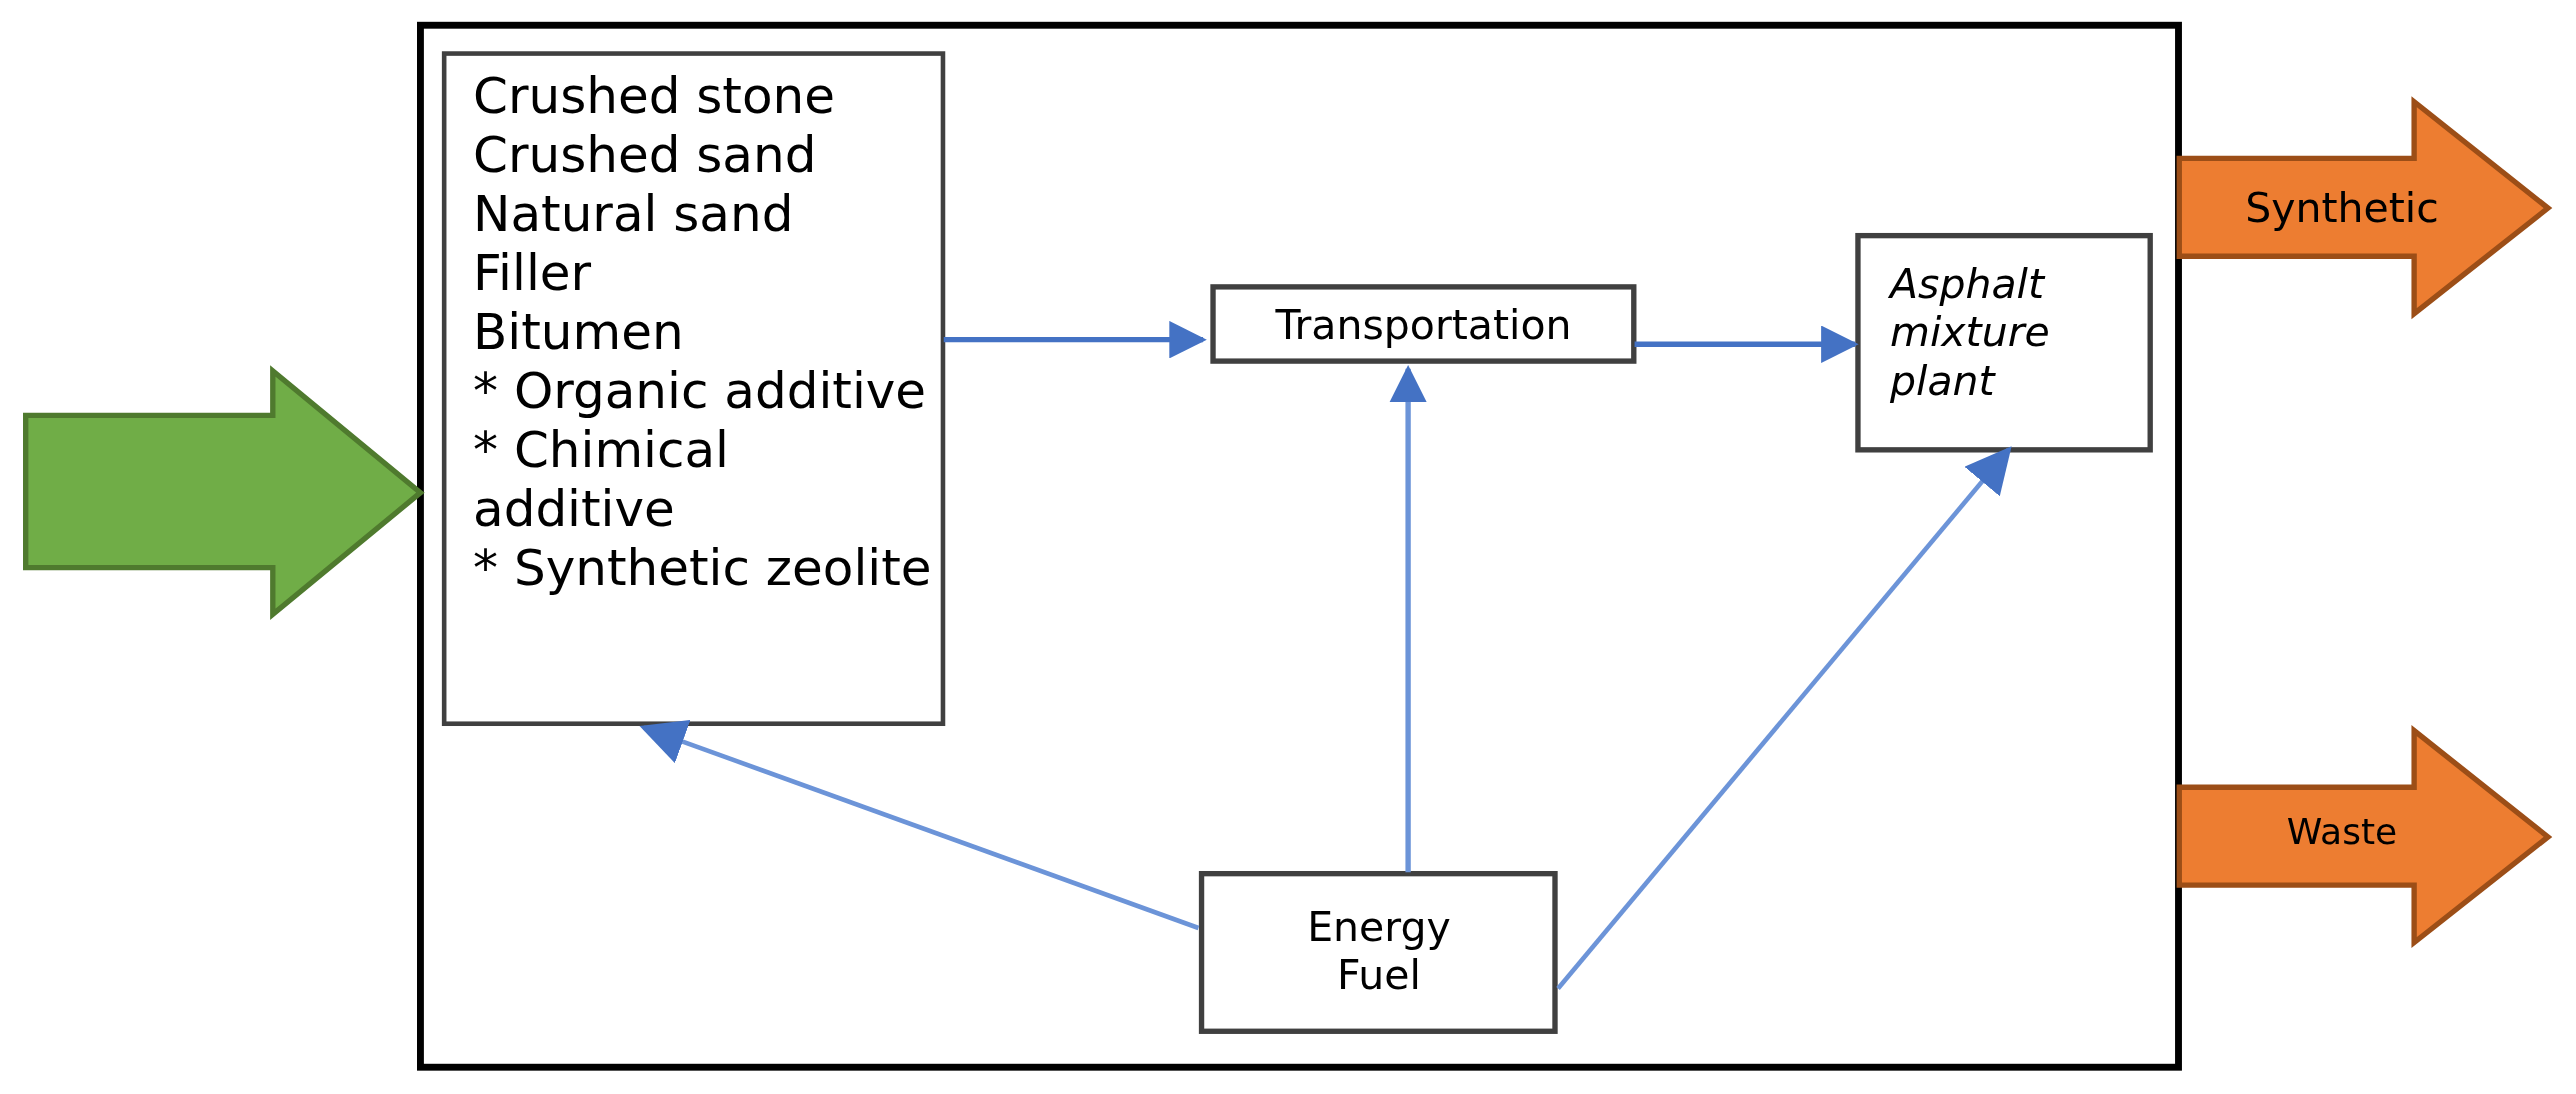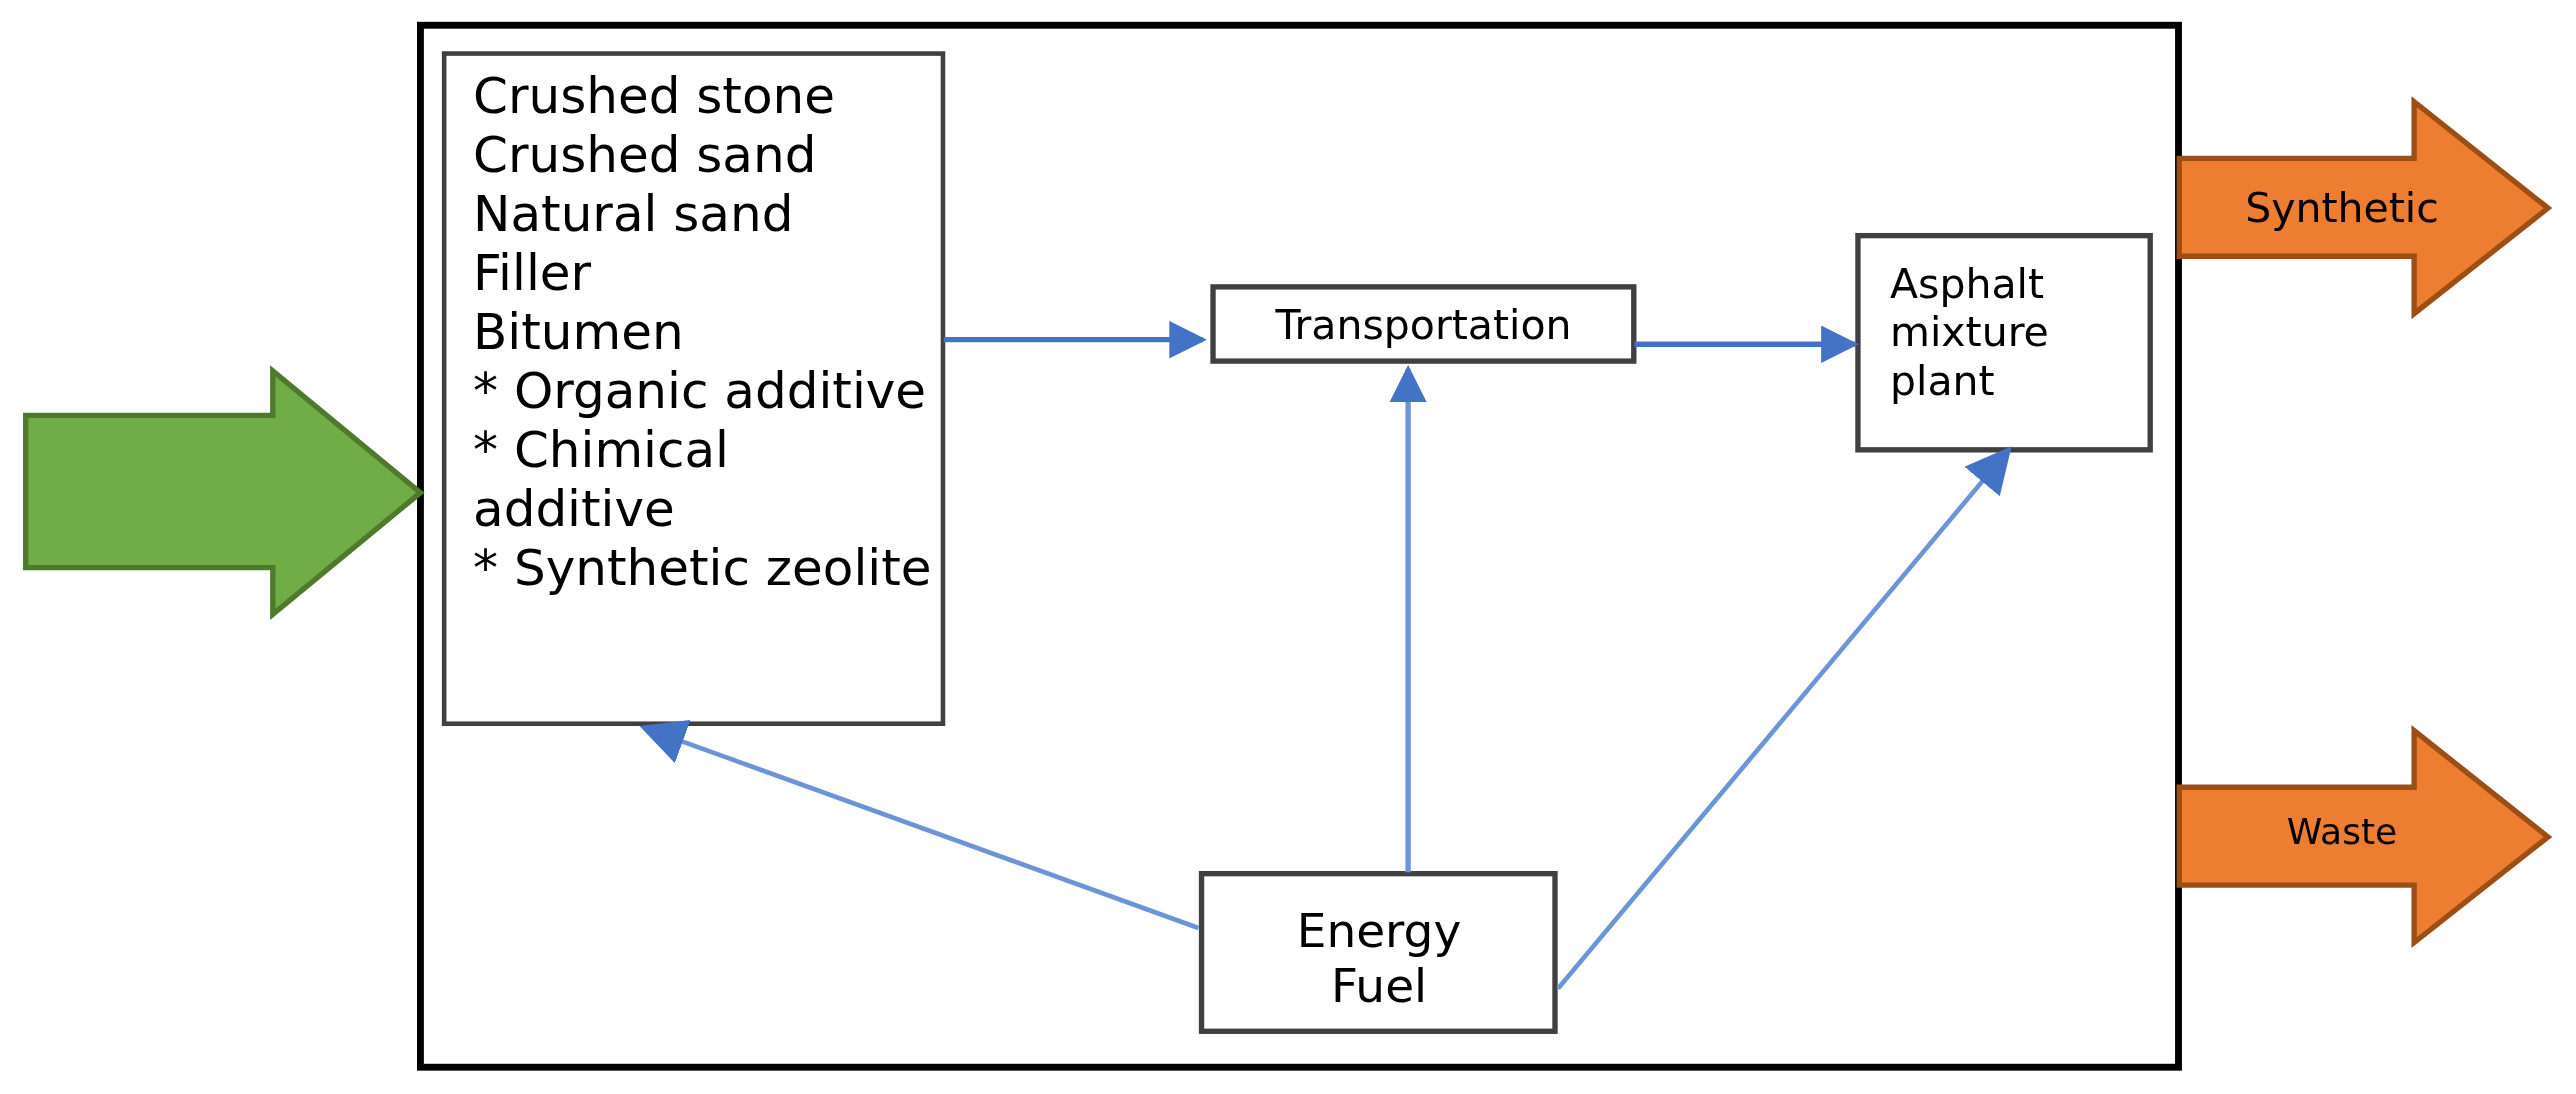--- a/index.html
+++ b/index.html
@@ -46,26 +46,27 @@
     width: 421px;
     font-size: 41px;
     text-align: center;
   }
   #asphalt-text {
     left: 1890px;
     top: 260px;
     width: 260px;
     font-size: 41px;
     text-align: left;
+    font-style: italic;
   }
   #energy-text {
     left: 1202px;
     top: 903px;
     width: 354px;
-    font-size: 47px;
+    font-size: 41px;
     text-align: center;
   }
   #natural-resources-text {
     left: 31px;
     top: 444px;
     width: 337px;
     font-size: 41px;
     text-align: center;
   }
   #emissions-text {

